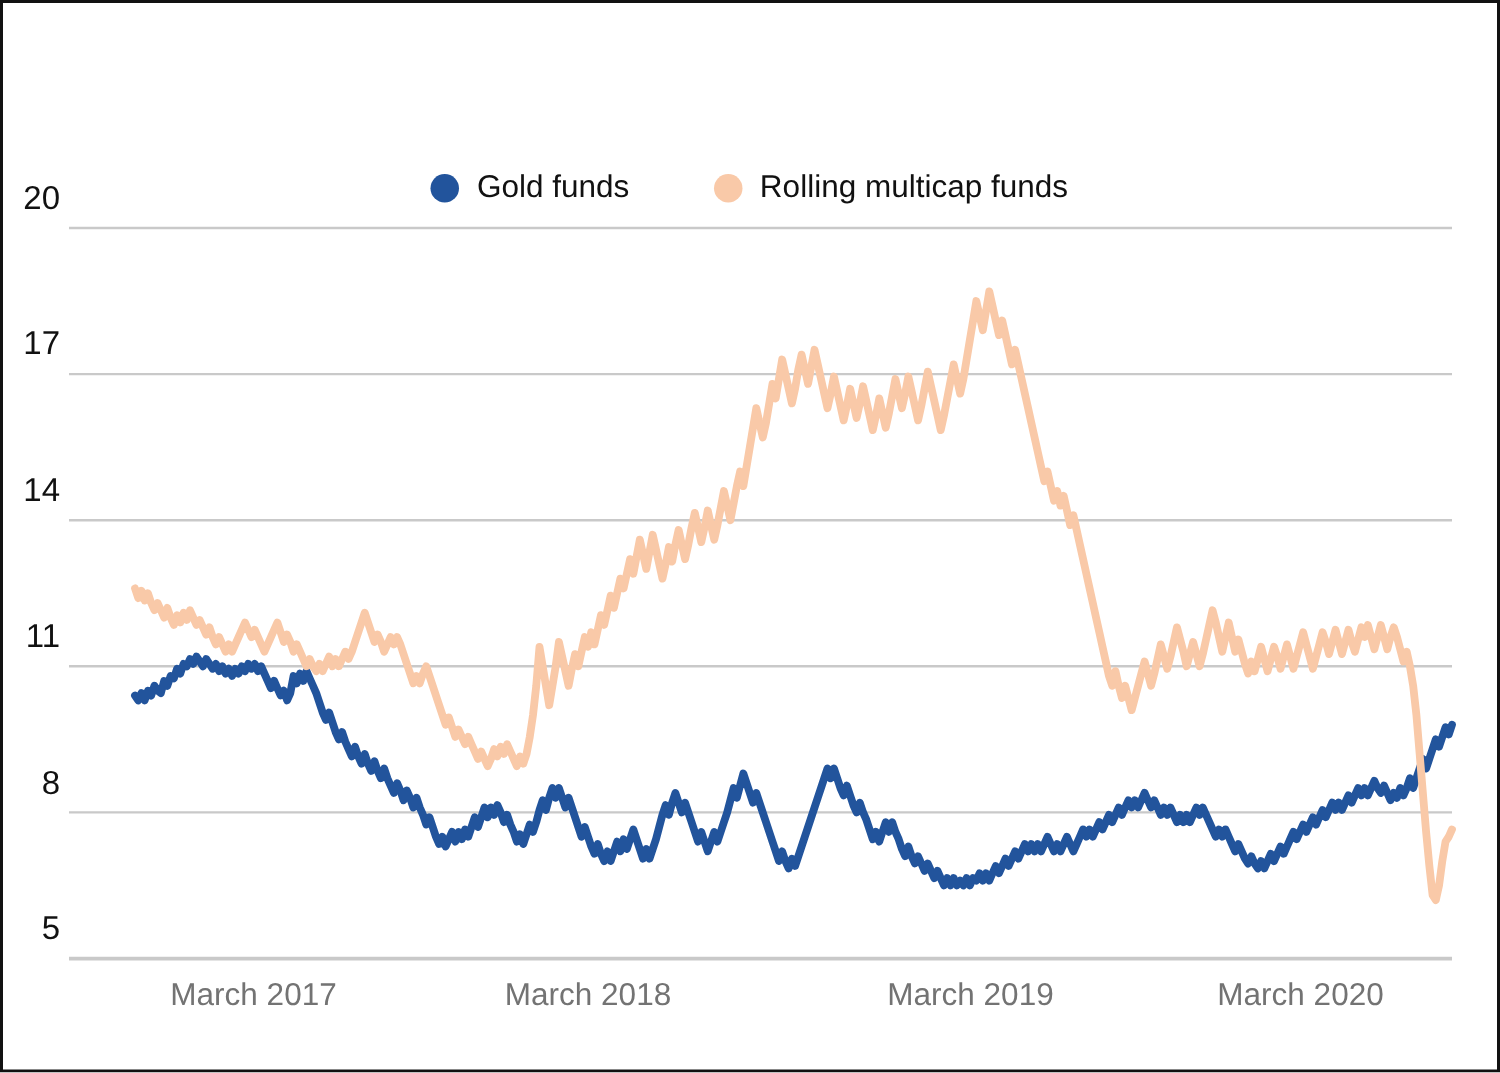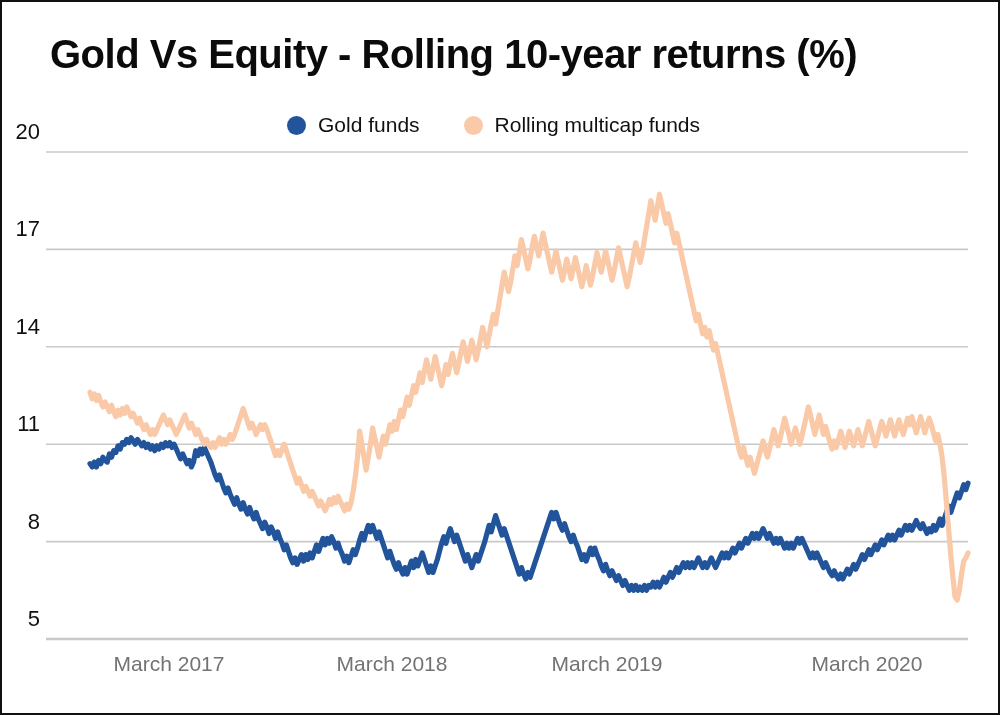--- a/index.html
+++ b/index.html
@@ -39,21 +39,21 @@
     white-space: nowrap;
     font-family: "Liberation Sans", sans-serif;
   }
   #legend {
     position: absolute;
     left: 285px;
     top: 108px;
     height: 30px;
     display: flex;
     align-items: center;
-    gap: 44px;
+    gap: 56px;
   }
   .legend-item {
     display: flex;
     align-items: center;
     gap: 12px;
   }
   .legend-dot {
     width: 19px;
     height: 19px;
     border-radius: 50%;
@@ -106,21 +106,20 @@
     stroke-linecap: round;
     stroke-width: 5.2;
   }
 </style>
 </head>
 <body>
 
 <div id="page">
   <div id="chart-card">
 
-    <div id="chart-title">Gold Vs Equity - Rolling 10-year returns (%)</div>
 
     <div id="legend">
       <div class="legend-item">
         <span class="legend-dot" id="legend-dot-0" style="background: rgb(34, 84, 156);"></span>
         <span class="legend-label">Gold funds</span>
       </div>
       <div class="legend-item">
         <span class="legend-dot" id="legend-dot-1" style="background: rgb(249, 201, 168);"></span>
         <span class="legend-label">Rolling multicap funds</span>
       </div>
@@ -145,19 +144,19 @@
           <div class="y-tick-label" style="left: -22px; top: 604px;">5</div>
           <div class="y-tick-label" style="left: -22px; top: 506.6px;">8</div>
           <div class="y-tick-label" style="left: -22px; top: 409.2px;">11</div>
           <div class="y-tick-label" style="left: -22px; top: 311.8px;">14</div>
           <div class="y-tick-label" style="left: -22px; top: 214.4px;">17</div>
           <div class="y-tick-label" style="left: -22px; top: 117px;">20</div>
         </div>
       <div id="x-labels">
           <div class="x-tick-label" style="left: 77.02px;">March 2017</div>
           <div class="x-tick-label" style="left: 300px;">March 2018</div>
-          <div class="x-tick-label" style="left: 515px;">March 2019</div>
+          <div class="x-tick-label" style="left: 555px;">March 2019</div>
           <div class="x-tick-label" style="left: 775.03px;">March 2020</div>
         </div>
     </div>
 
   </div>
 </div>
 
 </body></html>

